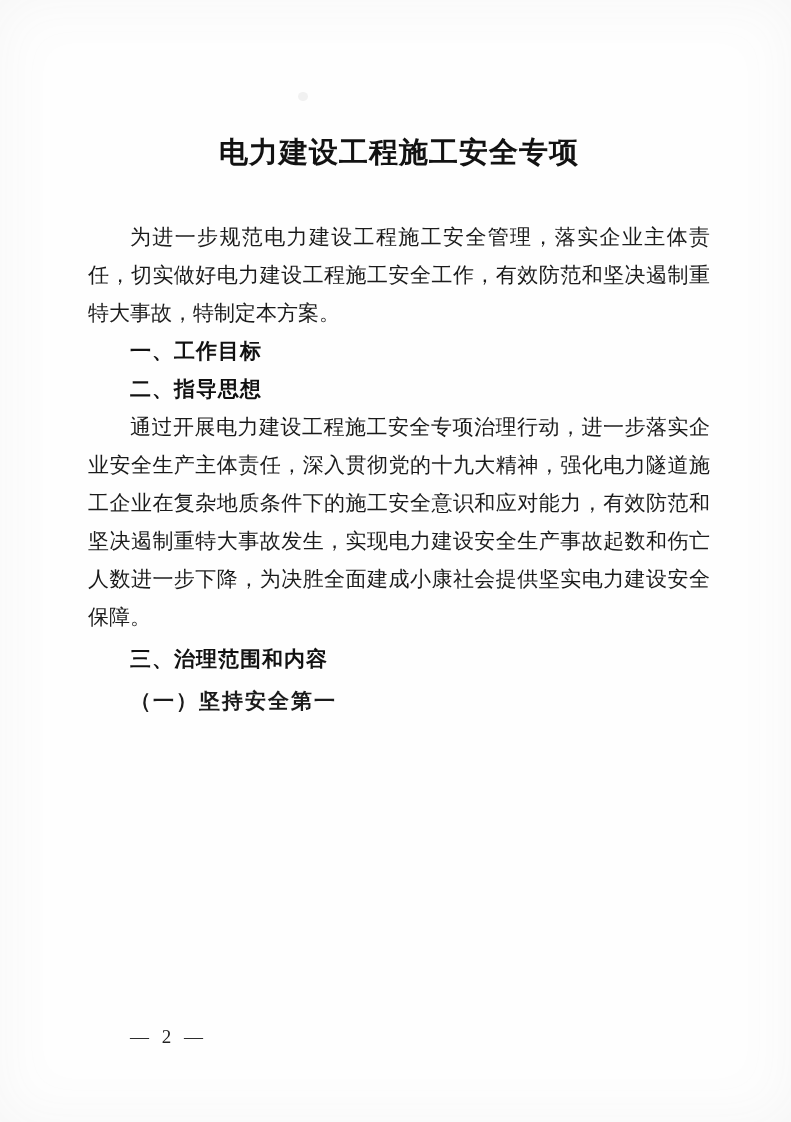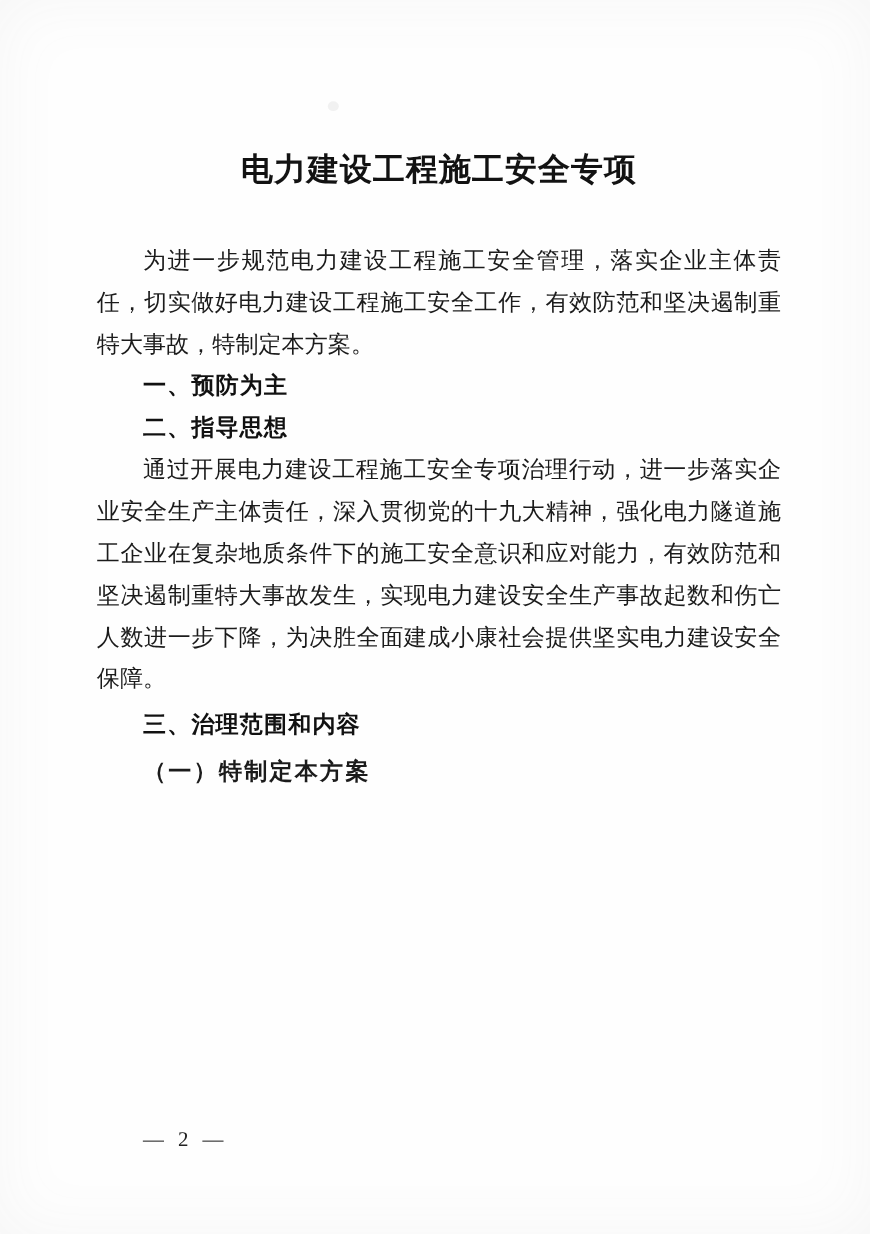--- a/index.html
+++ b/index.html
@@ -21,21 +21,21 @@
   .content {
     padding: 128px 81px 0 88px;
   }
   .doc-title {
     text-align: center;
     font-size: 29px;
     line-height: 54px;
     font-weight: 700;
     color: #121212;
     letter-spacing: 1px;
-    font-family: Liberation Sans, sans-serif;
+    font-family: Liberation Mono, monospace;
   }
   .para {
     font-size: 21px;
     line-height: 38px;
     text-align: justify;
     text-indent: 2em;
     color: #1b1b1b;
   }
   .para-intro {
     margin-top: 36px;
@@ -86,27 +86,27 @@
   <div class="smudge"></div>
 
   <div class="content">
 
     <h1 class="doc-title">
       <span style="display:block">电力建设工程施工安全专项</span>
     </h1>
 
     <p class="para para-intro">为进一步规范电力建设工程施工安全管理，落实企业主体责任，切实做好电力建设工程施工安全工作，有效防范和坚决遏制重特大事故，特制定本方案。</p>
 
-    <h2 class="sec-heading">一、预防为主</h2>
+    <h2 class="sec-heading">一、工作目标</h2>
 
 
     <h2 class="sec-heading">二、指导思想</h2>
 
     <p class="para">通过开展电力建设工程施工安全专项治理行动，进一步落实企业安全生产主体责任，深入贯彻党的十九大精神，强化电力隧道施工企业在复杂地质条件下的施工安全意识和应对能力，有效防范和坚决遏制重特大事故发生，实现电力建设安全生产事故起数和伤亡人数进一步下降，为决胜全面建成小康社会提供坚实电力建设安全保障。</p>
 
     <h2 class="sec-heading gap">三、治理范围和内容</h2>
 
-    <h3 class="sub-heading">（一）特制定本方案</h3>
+    <h3 class="sub-heading">（一）坚持安全第一</h3>
 
   </div>
 
   <div class="page-footer">— 2 —</div>
 </div>
 
 </body></html>

